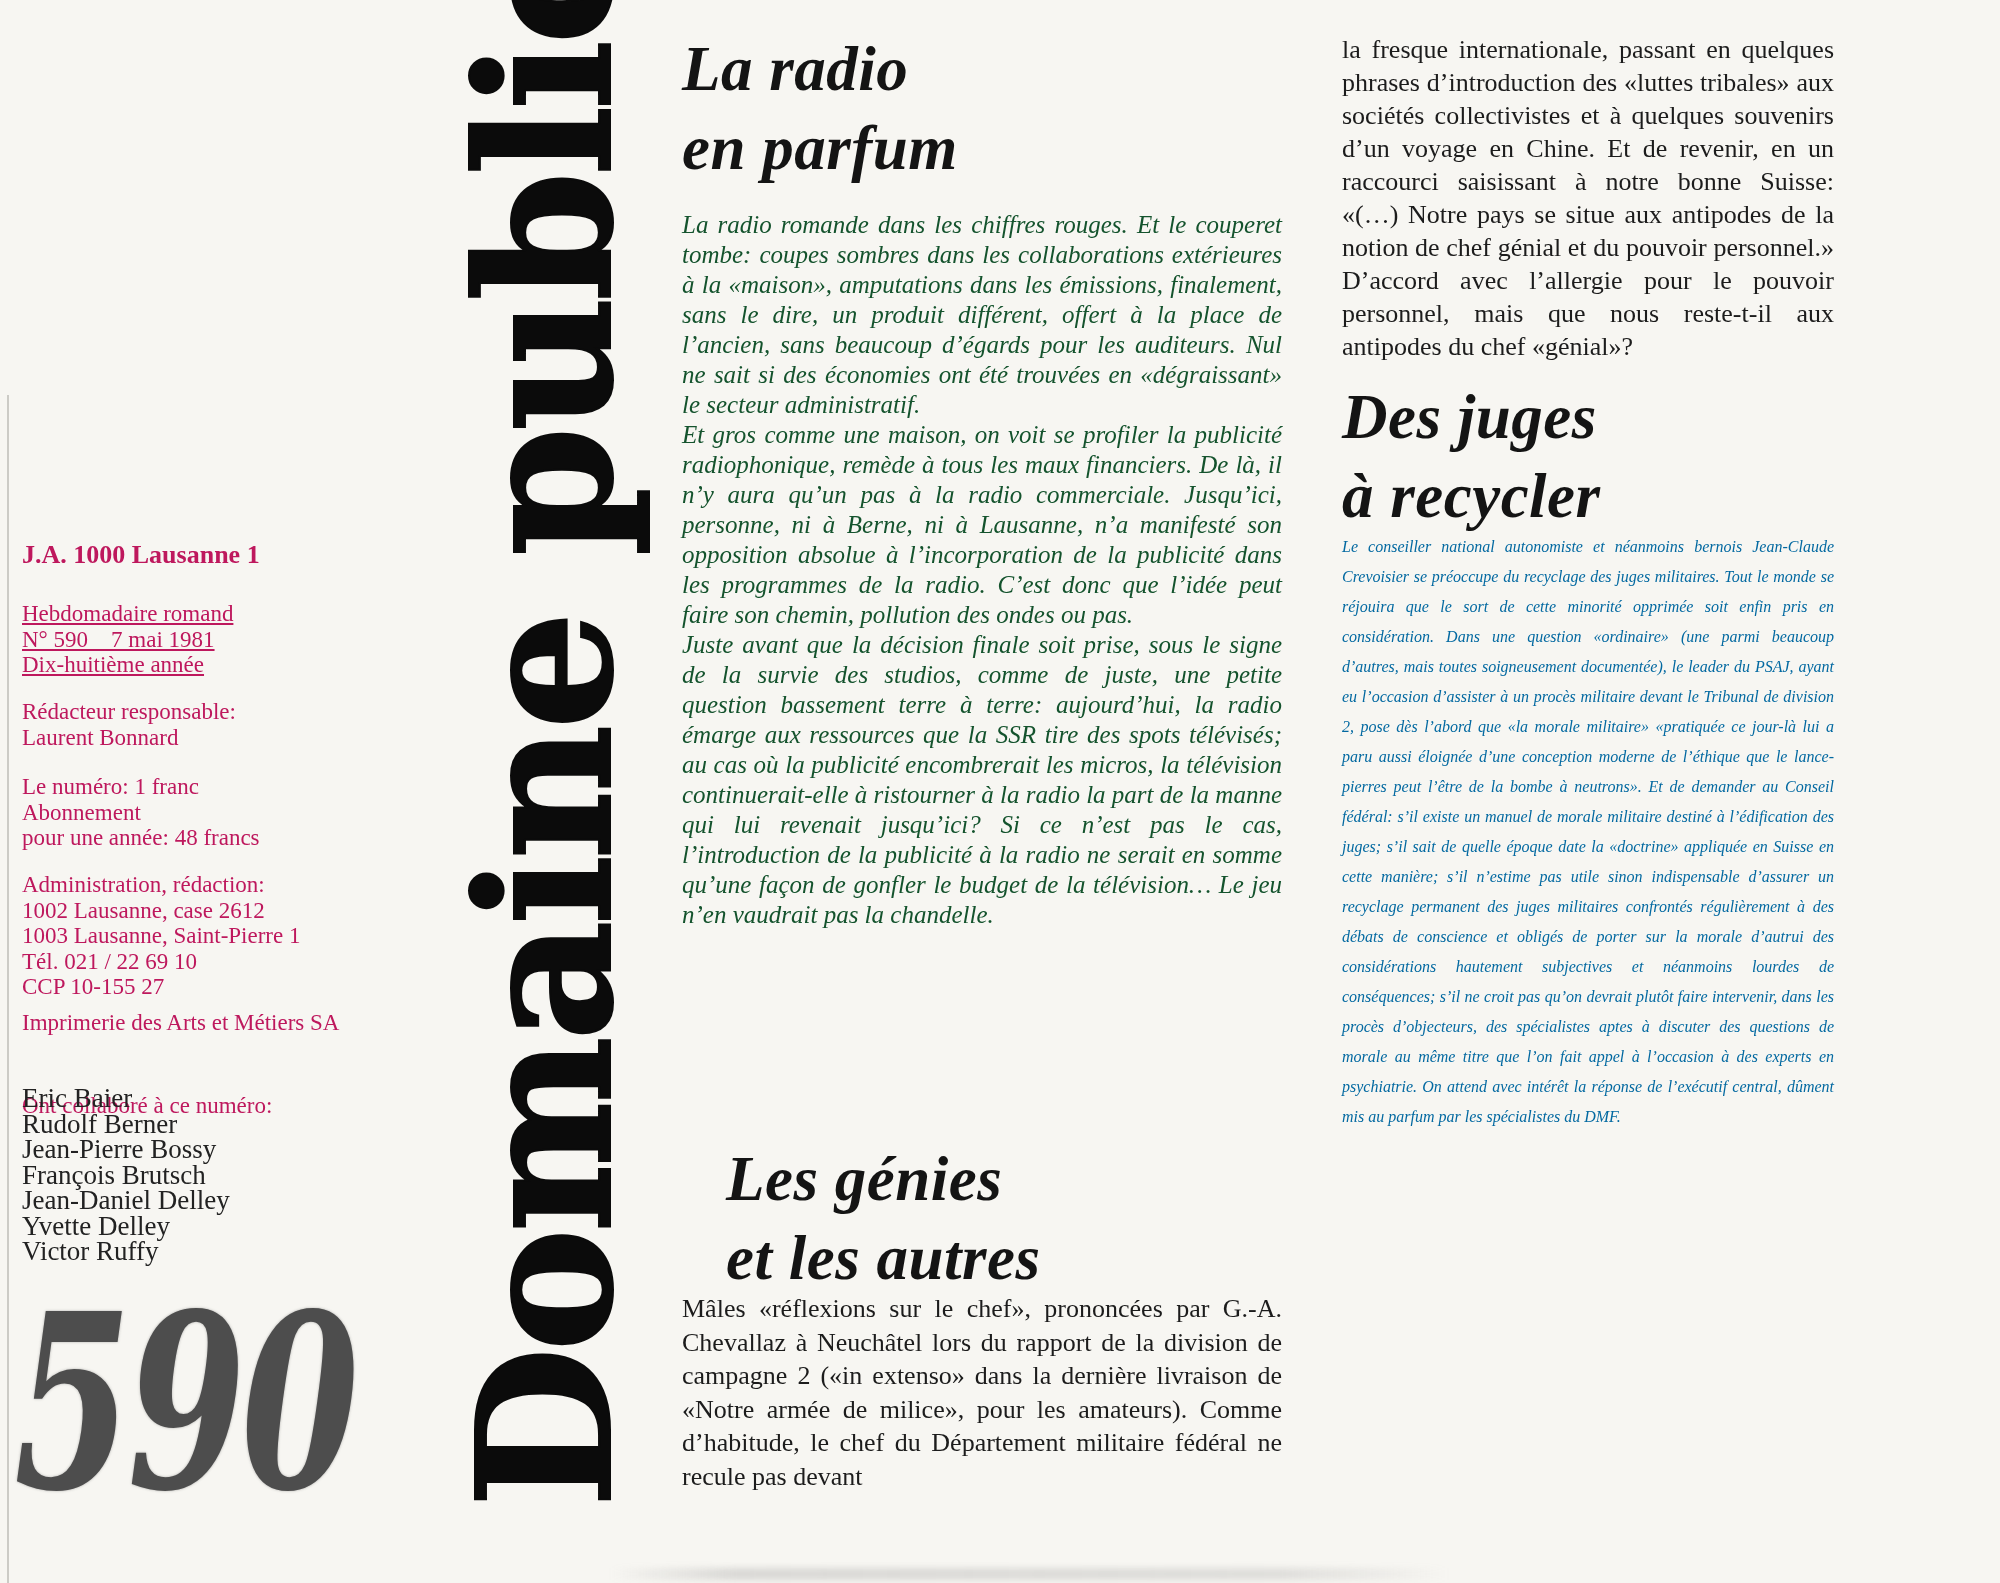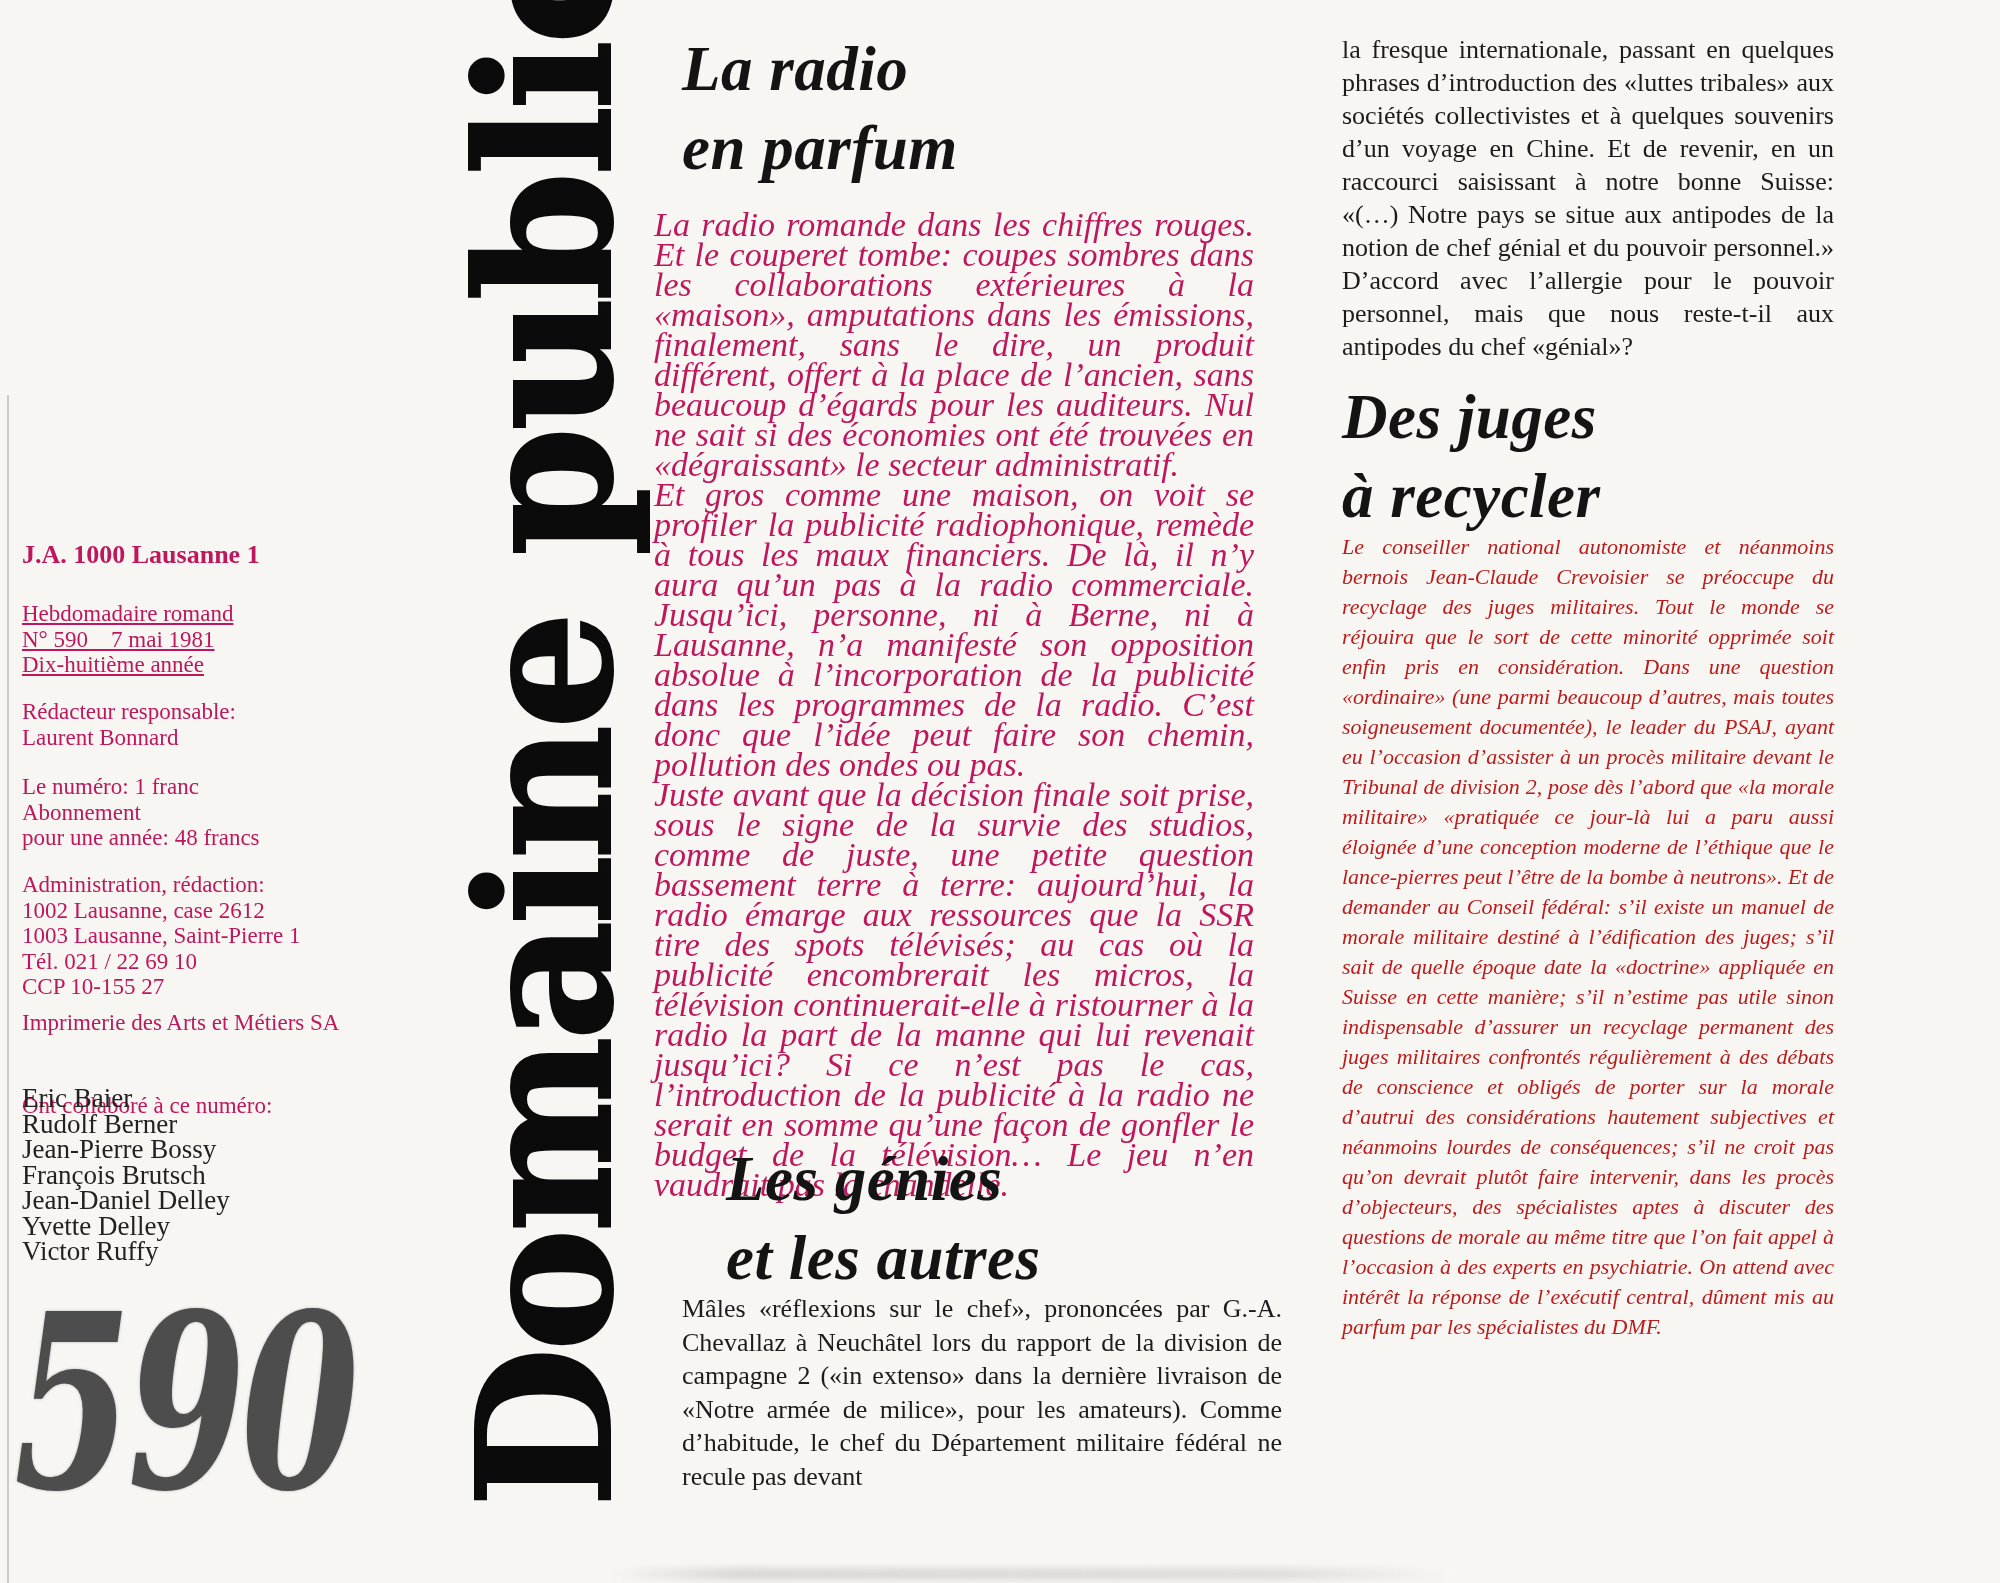--- a/index.html
+++ b/index.html
@@ -52,25 +52,25 @@
     font-style:italic;font-weight:bold;
     font-size:63px;line-height:79px;letter-spacing:.5px;
     color:#141414;white-space:pre-line;
   }
   #radio-title{left:682px;top:30px;}
   #genies-title{left:682px;top:1140px;margin-left:44px;}
   #juges-title{left:1342px;top:378px;}
 
   
   .ital-body{font-style:italic;text-align:justify;hyphens:auto;}
-  #radio-body{position:absolute;left:654px;top:210px;width:600px;font-size:34px;line-height:30px;color:#be185d;}
+  #radio-body{position:absolute;left:682px;top:210px;width:600px;font-size:25px;line-height:30px;color:#14532d;}
   #radio-body p{margin:0;}
   #genies-body{position:absolute;left:682px;top:1292px;width:600px;font-size:26px;line-height:33.5px;text-align:justify;hyphens:auto;color:#1c1c1c;}
   #cont-para{position:absolute;left:1342px;top:33px;width:492px;font-size:26px;line-height:33px;text-align:justify;hyphens:auto;color:#1c1c1c;}
-  #juges-body{position:absolute;left:1342px;top:532px;width:492px;font-size:22px;line-height:30px;color:#b91c1c;}
+  #juges-body{position:absolute;left:1342px;top:532px;width:492px;font-size:16px;line-height:30px;color:#0369a1;}
 </style>
 </head>
 <body>
 
 <div class="scan-edge"></div>
 
 <div class="masthead">Domaine public</div>
 
 <div class="lblock address">J.A. 1000 Lausanne 1</div>
 <div class="lblock pubinfo">Hebdomadaire romand

